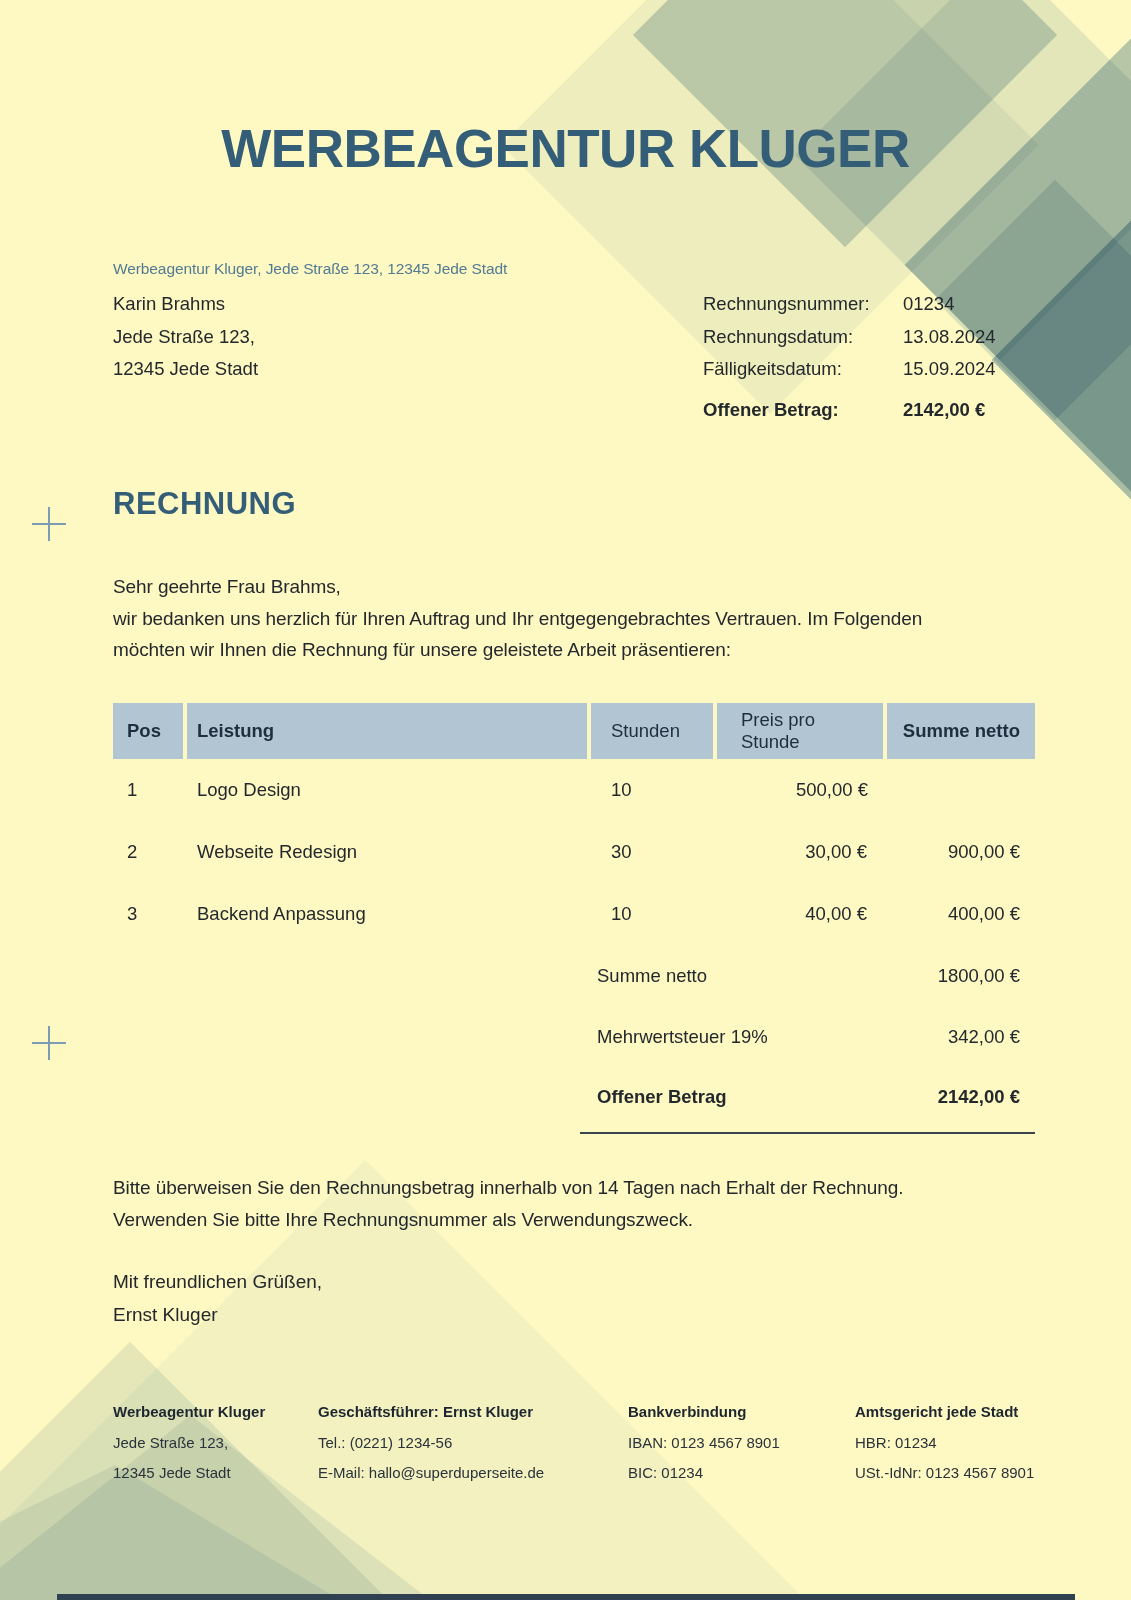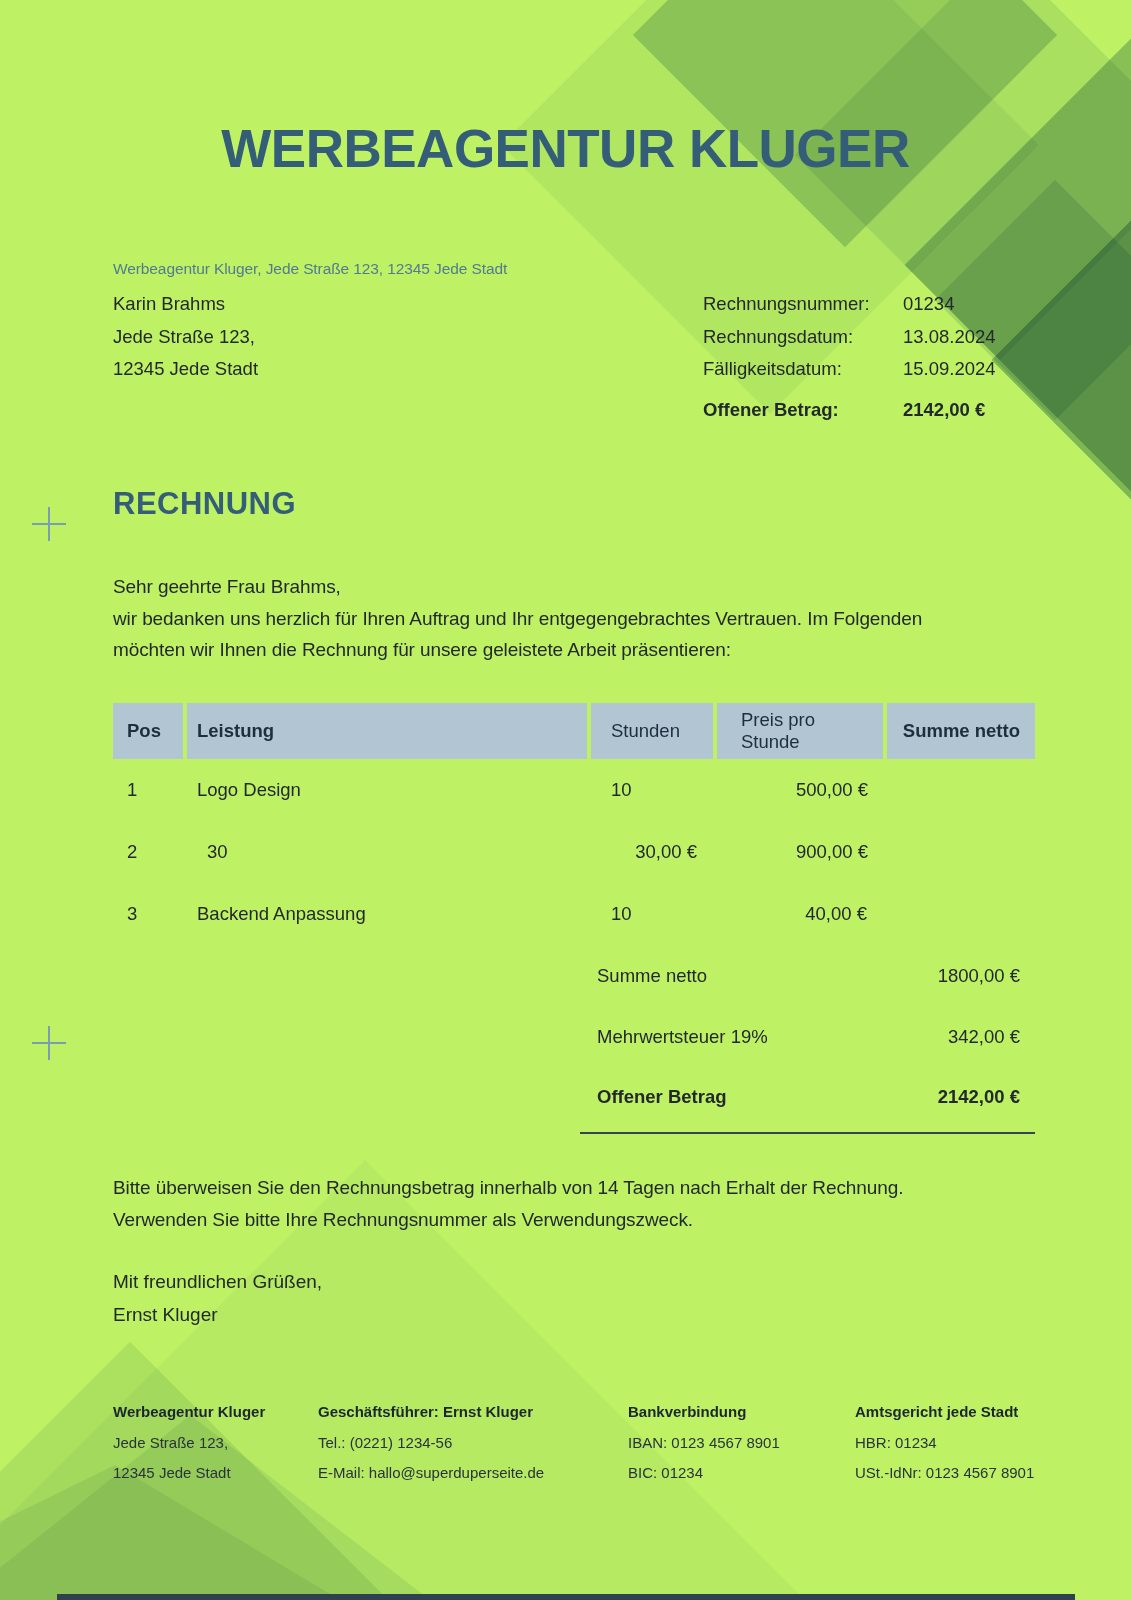--- a/index.html
+++ b/index.html
@@ -3,21 +3,21 @@
 <meta charset="utf-8">
 <style>
   * { margin: 0; padding: 0; box-sizing: border-box; }
   html, body { background: #ffffff; }
   body { font-family: "Liberation Sans", "DejaVu Sans", sans-serif; color: #23282d; }
 
   .page {
     position: relative;
     width: 1131px;
     height: 1600px;
-    background: #bef264;
+    background: #fef9c3;
     overflow: hidden;
   }
 
   
   .decor { position: absolute; mix-blend-mode: multiply; z-index: 0; }
   .diamond { transform: rotate(45deg); }
   .d1 { left: 695px;  top: -115px; width: 300px; height: 300px; background: #c9d8e2; }
   .d2 { left: 580px;  top: -45px;  width: 380px; height: 380px; background: #eef3f7; }
   .d3 { left: 855px;  top: 10px;   width: 290px; height: 290px; background: #e4ecf2; }
   .d4 { left: 975px;  top: 95px;   width: 340px; height: 340px; background: #b7cbda; }
@@ -173,29 +173,31 @@
       </div>
 
       <div class="tgrid tr">
         <div class="cell c-pos">1</div>
         <div class="cell c-svc">Logo Design</div>
         <div class="cell c-hrs">10</div>
         <div class="cell c-sum">500,00 €</div>
       </div>
       <div class="tgrid tr">
         <div class="cell c-pos">2</div>
+        <div class="cell c-svc">Webseite Redesign</div>
         <div class="cell c-hrs">30</div>
         <div class="cell c-rate">30,00 €</div>
         <div class="cell c-sum">900,00 €</div>
       </div>
       <div class="tgrid tr">
         <div class="cell c-pos">3</div>
         <div class="cell c-svc">Backend Anpassung</div>
         <div class="cell c-hrs">10</div>
         <div class="cell c-rate">40,00 €</div>
+        <div class="cell c-sum">400,00 €</div>
       </div>
     </div>
 
     <div class="summary">
       <div class="sum-row">
         <span class="sum-label">Summe netto</span>
         <span class="sum-value">1800,00 €</span>
       </div>
       <div class="sum-row">
         <span class="sum-label">Mehrwertsteuer 19%</span>

